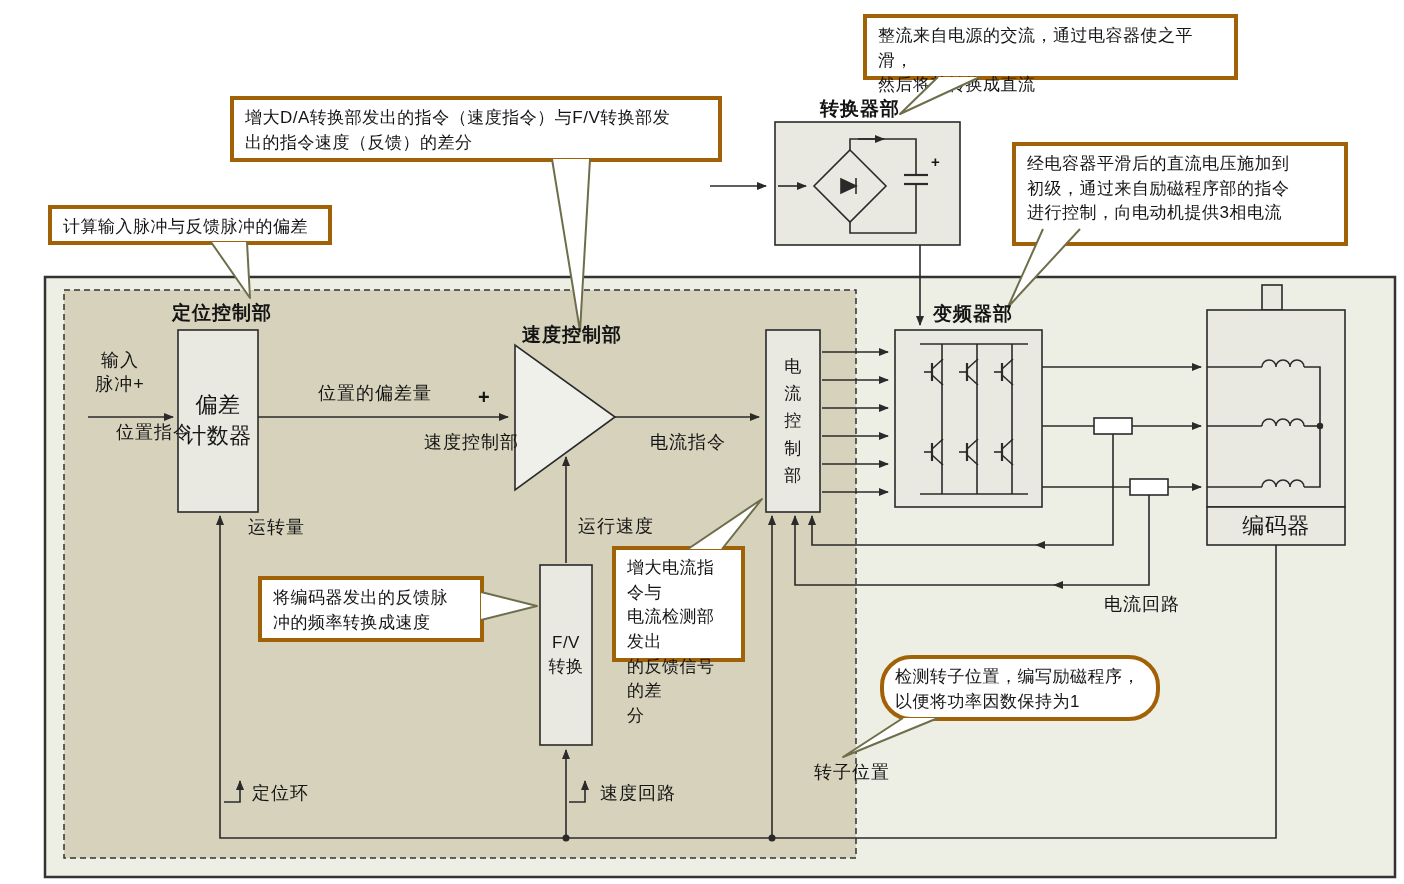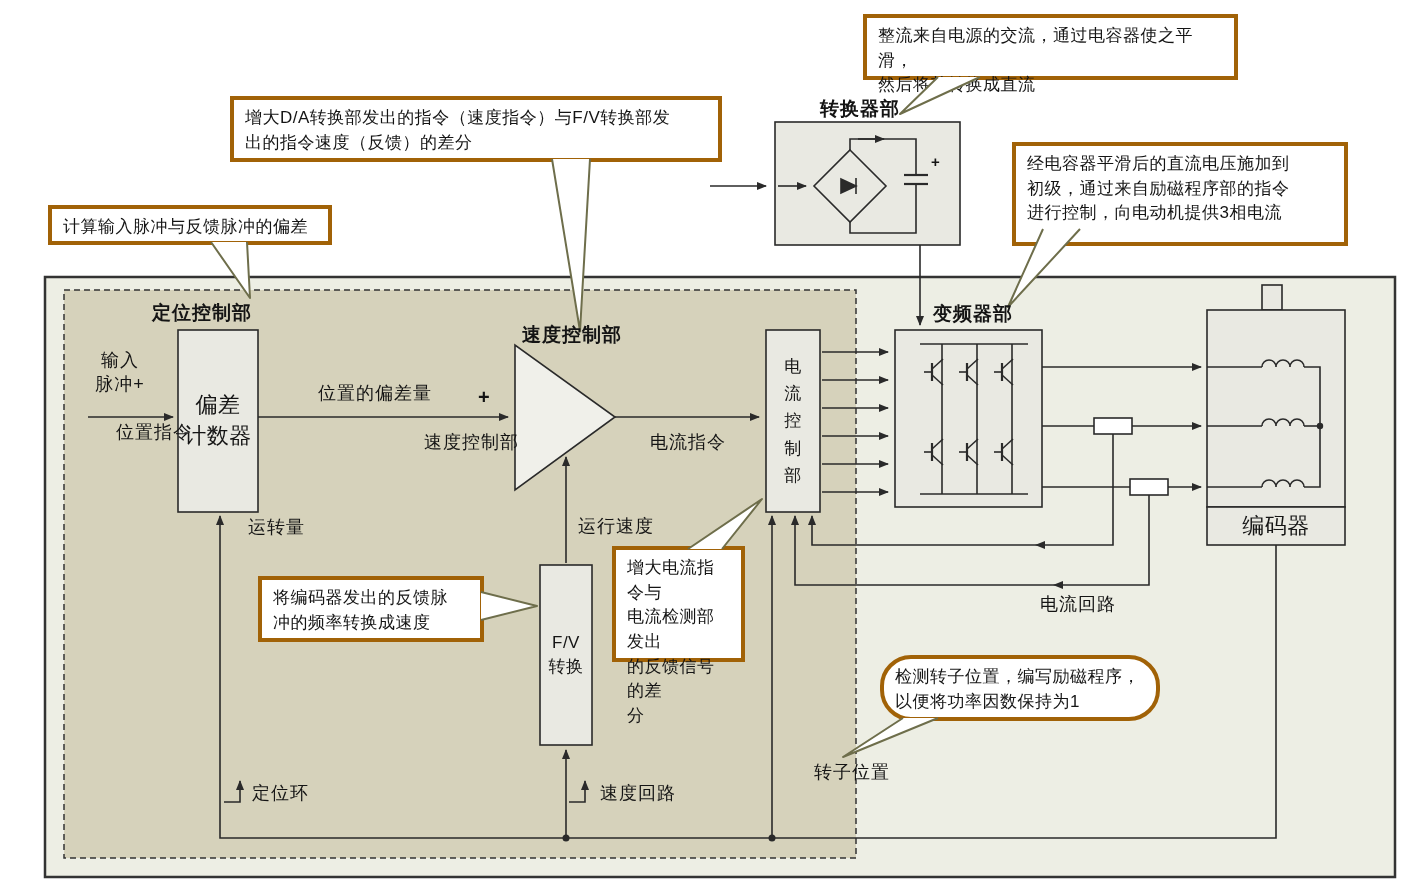--- a/index.html
+++ b/index.html
@@ -175,21 +175,21 @@
       <path d="M211,242 L250,298 L247,242"></path>
       <path d="M1043,229 L1008,307 L1080,229"></path>
       <path d="M481,592 L537,606 L481,620"></path>
       <path d="M688,549 L762,499 L722,549"></path>
       <path d="M903,718 L843,757 L938,718"></path>
     </g>
   </svg>
 
   <div class="sec" style="left:820px; top:96px;">转换器部</div>
   <div class="sec" style="left:933px; top:301px;">变频器部</div>
-  <div class="sec" style="left:152px; top:300px;">定位控制部</div>
+  <div class="sec" style="left:172px; top:300px;">定位控制部</div>
   <div class="sec" style="left:522px; top:322px;">速度控制部</div>
 
   <div class="blocktext" style="left:178px; top:330px; width:80px; height:182px;">偏差
 计数器</div>
   <div class="blocktext vtext" style="left:766px; top:330px; width:54px; height:182px;">电
 流
 控
 制
 部</div>
   <div class="blocktext" style="left:540px; top:565px; width:52px; height:180px; font-size:17px;">F/V
@@ -200,17 +200,17 @@
 脉冲+</div>
   <div class="lbl" style="left:70px; top:420px;margin-left:46px;">位置指令</div>
   <div class="lbl" style="left:318px; top:381px;">位置的偏差量</div>
   <div class="lbl plus" style="left:478px; top:386px;">+</div>
   <div class="lbl" style="left:424px; top:430px;">速度控制部</div>
   <div class="lbl" style="left:650px; top:430px;">电流指令</div>
   <div class="lbl" style="left:232px; top:515px;margin-left:16px;">运转量</div>
   <div class="lbl" style="left:578px; top:514px;">运行速度</div>
   <div class="lbl" style="left:252px; top:781px;">定位环</div>
   <div class="lbl" style="left:600px; top:781px;">速度回路</div>
-  <div class="lbl" style="left:1040px; top:592px;font-family:Liberation Mono, monospace;">电流回路</div>
+  <div class="lbl" style="left:1104px; top:592px;font-family:Liberation Mono, monospace;">电流回路</div>
   <div class="lbl" style="left:814px; top:760px;">转子位置</div>
   <div class="lbl small-plus" style="left:931px; top:153px;">+</div>
 
 </div>
 
 </body></html>

